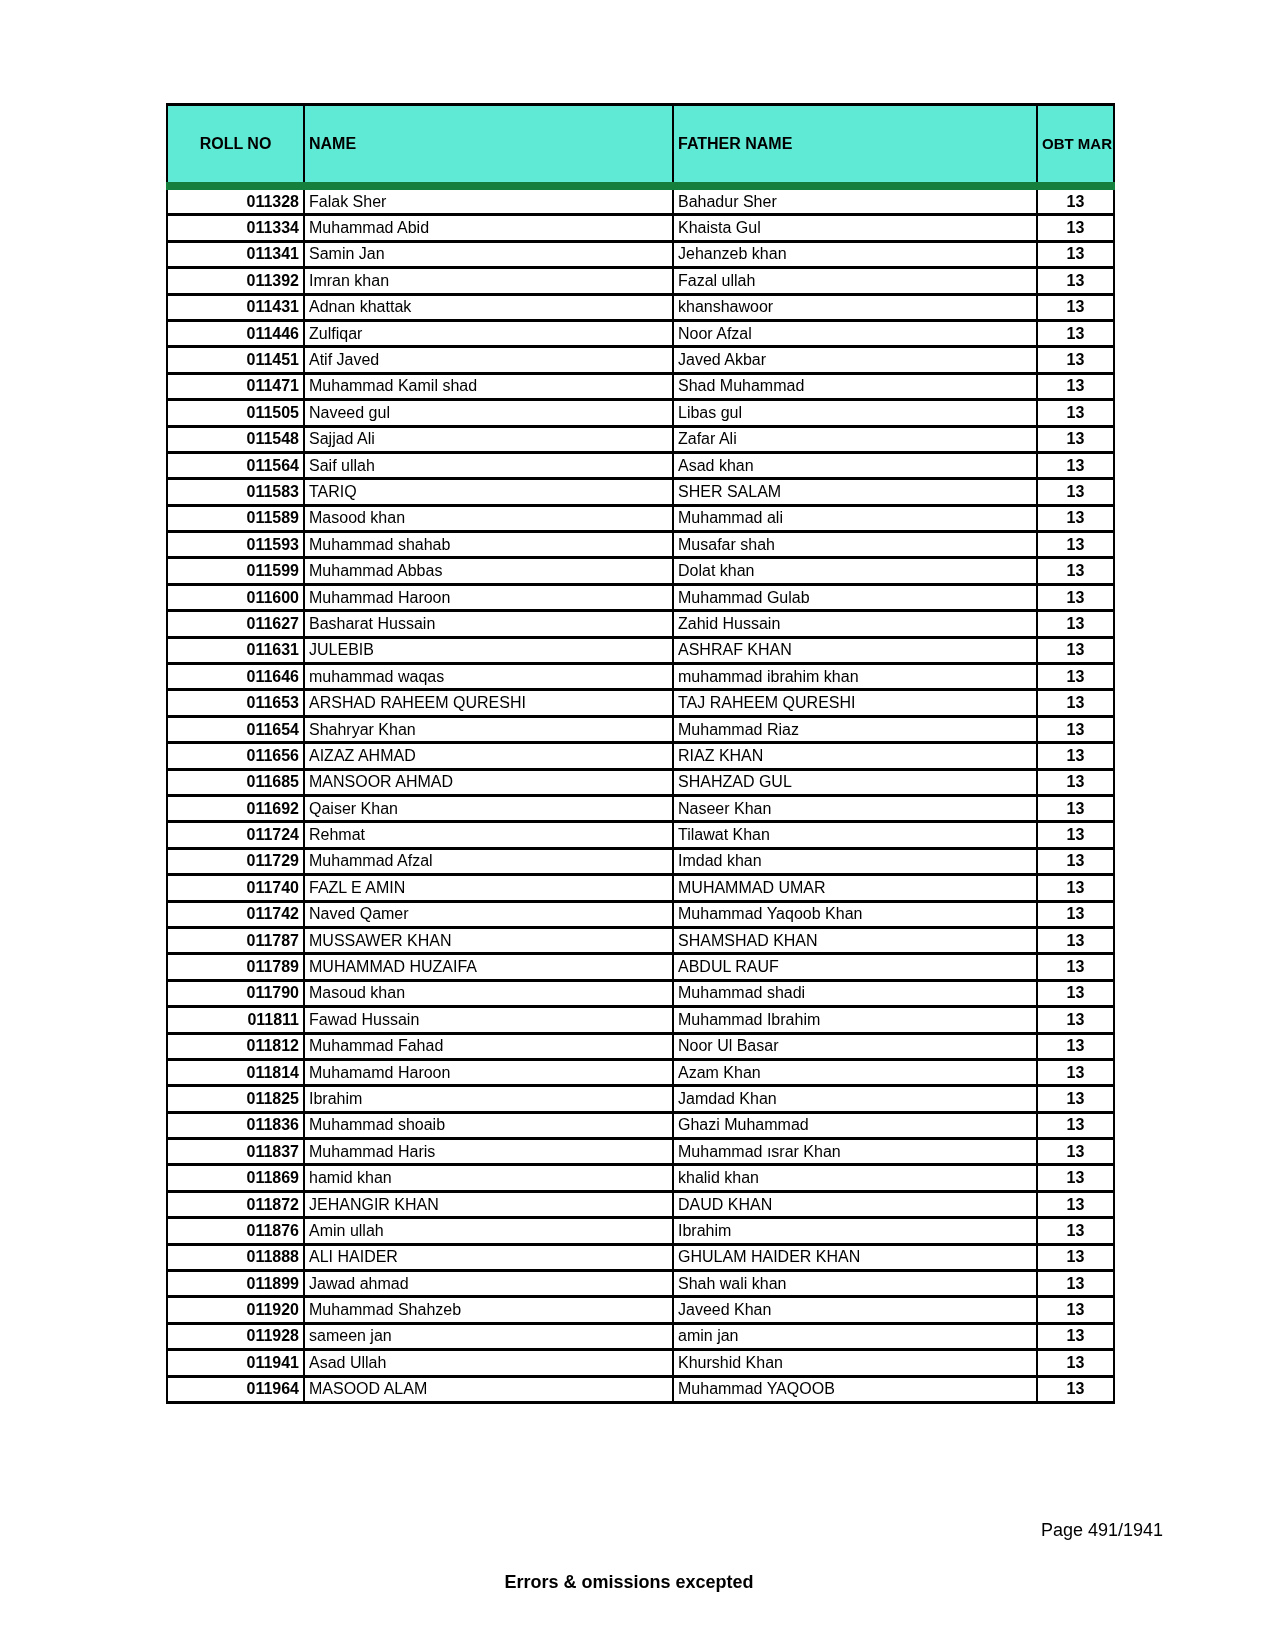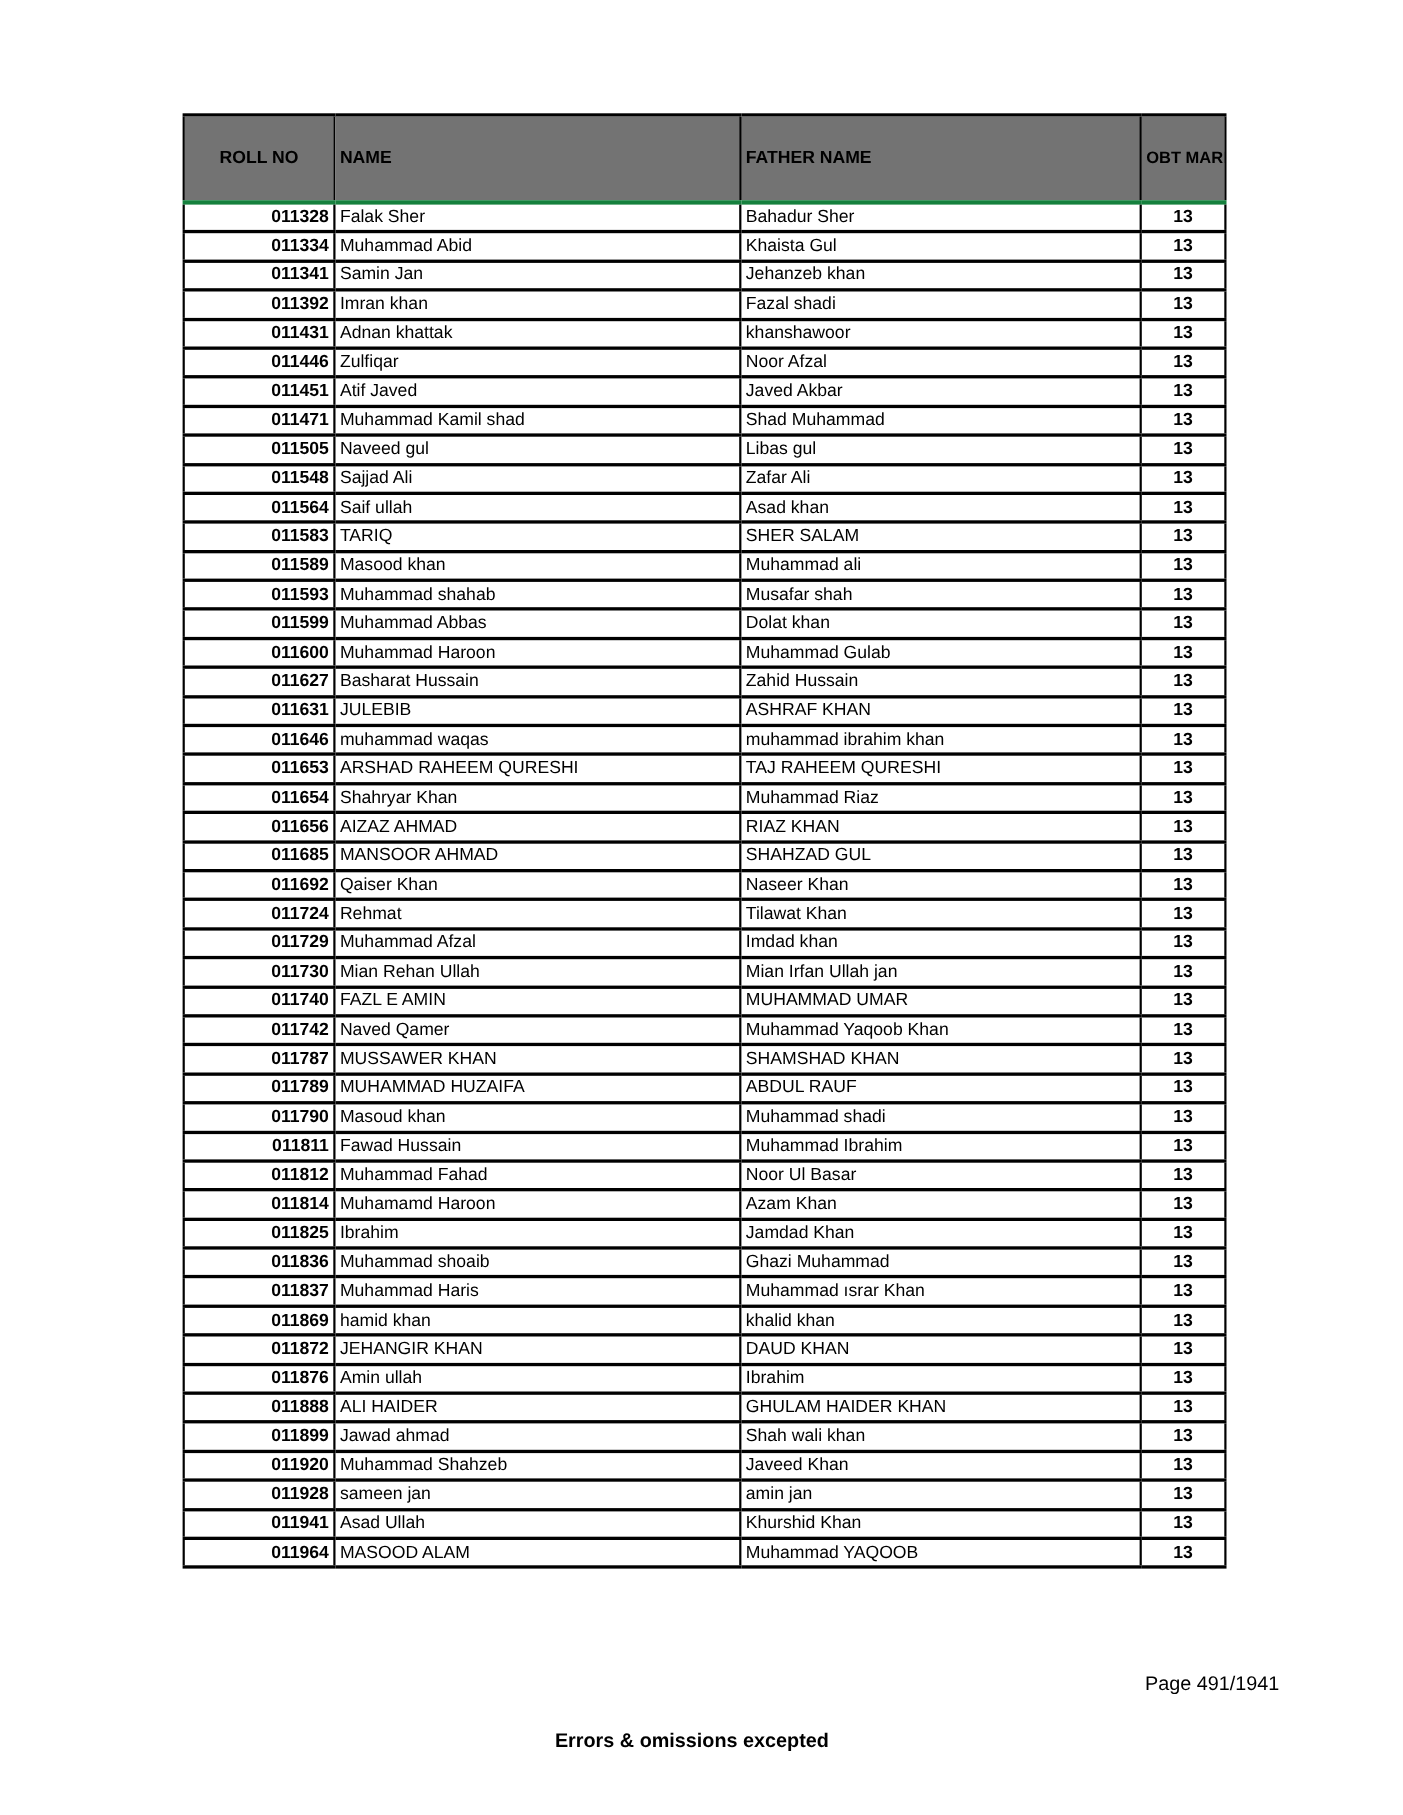--- a/index.html
+++ b/index.html
@@ -37,22 +37,22 @@
     border-top: 3px solid #000;
     border-bottom: 3px solid #000;
     padding: 0 4px;
     overflow: hidden;
     white-space: nowrap;
   }
   table.results-table th {
     height: 76px;
     font-weight: 700;
     vertical-align: middle;
-    background: #737373;
-    border-bottom: 4px solid #15803d;
+    background: #5eead4;
+    border-bottom: 8px solid #15803d;
   }
   th.col-roll   { text-align: center; }
   th.col-name   { text-align: left; }
   th.col-father { text-align: left; }
   th.col-marks  { text-align: center; white-space: pre-line; line-height: 1.35; font-size: 15px; }
 
   table.results-table td {
     height: 23.4px;
     vertical-align: middle;
     line-height: 1;
@@ -115,21 +115,21 @@
         </tr>
         <tr>
           <td class="col-roll">011341</td>
           <td class="col-name">Samin Jan</td>
           <td class="col-father">Jehanzeb khan</td>
           <td class="col-marks">13</td>
         </tr>
         <tr>
           <td class="col-roll">011392</td>
           <td class="col-name">Imran khan</td>
-          <td class="col-father">Fazal shadi</td>
+          <td class="col-father">Fazal ullah</td>
           <td class="col-marks">13</td>
         </tr>
         <tr>
           <td class="col-roll">011431</td>
           <td class="col-name">Adnan khattak</td>
           <td class="col-father">khanshawoor</td>
           <td class="col-marks">13</td>
         </tr>
         <tr>
           <td class="col-roll">011446</td>
@@ -251,26 +251,20 @@
           <td class="col-father">Tilawat Khan</td>
           <td class="col-marks">13</td>
         </tr>
         <tr>
           <td class="col-roll">011729</td>
           <td class="col-name">Muhammad Afzal</td>
           <td class="col-father">Imdad khan</td>
           <td class="col-marks">13</td>
         </tr>
         <tr>
-          <td class="col-roll">011730</td>
-          <td class="col-name">Mian Rehan Ullah</td>
-          <td class="col-father">Mian Irfan Ullah jan</td>
-          <td class="col-marks">13</td>
-        </tr>
-        <tr>
           <td class="col-roll">011740</td>
           <td class="col-name">FAZL E AMIN</td>
           <td class="col-father">MUHAMMAD UMAR</td>
           <td class="col-marks">13</td>
         </tr>
         <tr>
           <td class="col-roll">011742</td>
           <td class="col-name">Naved Qamer</td>
           <td class="col-father">Muhammad Yaqoob Khan</td>
           <td class="col-marks">13</td>

